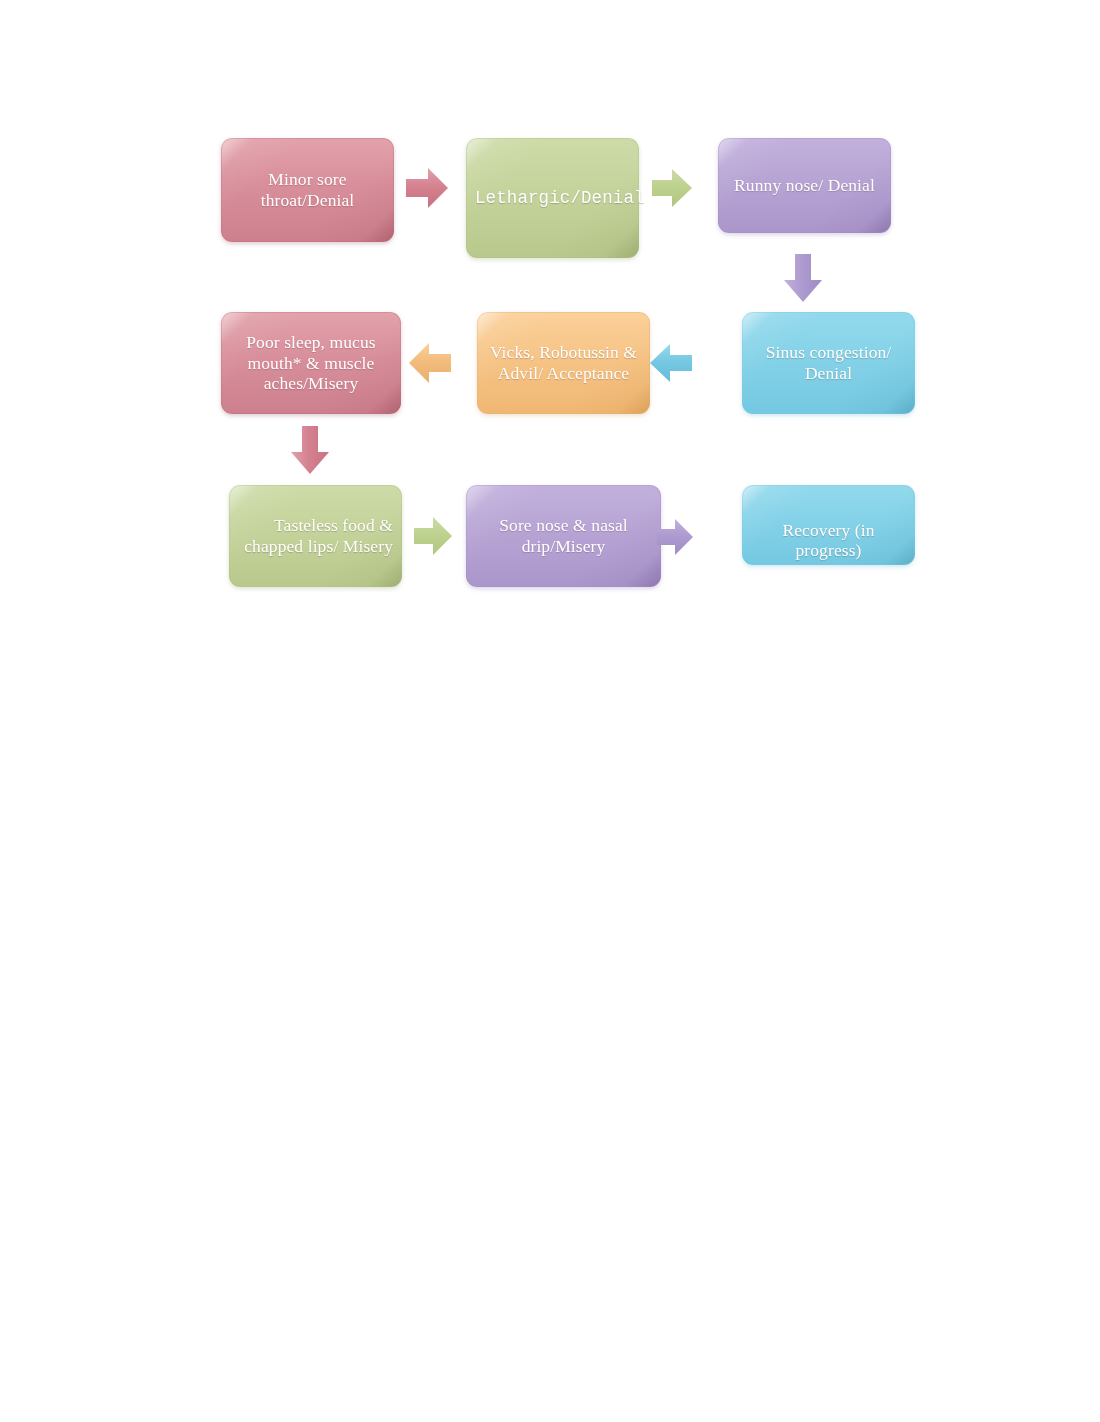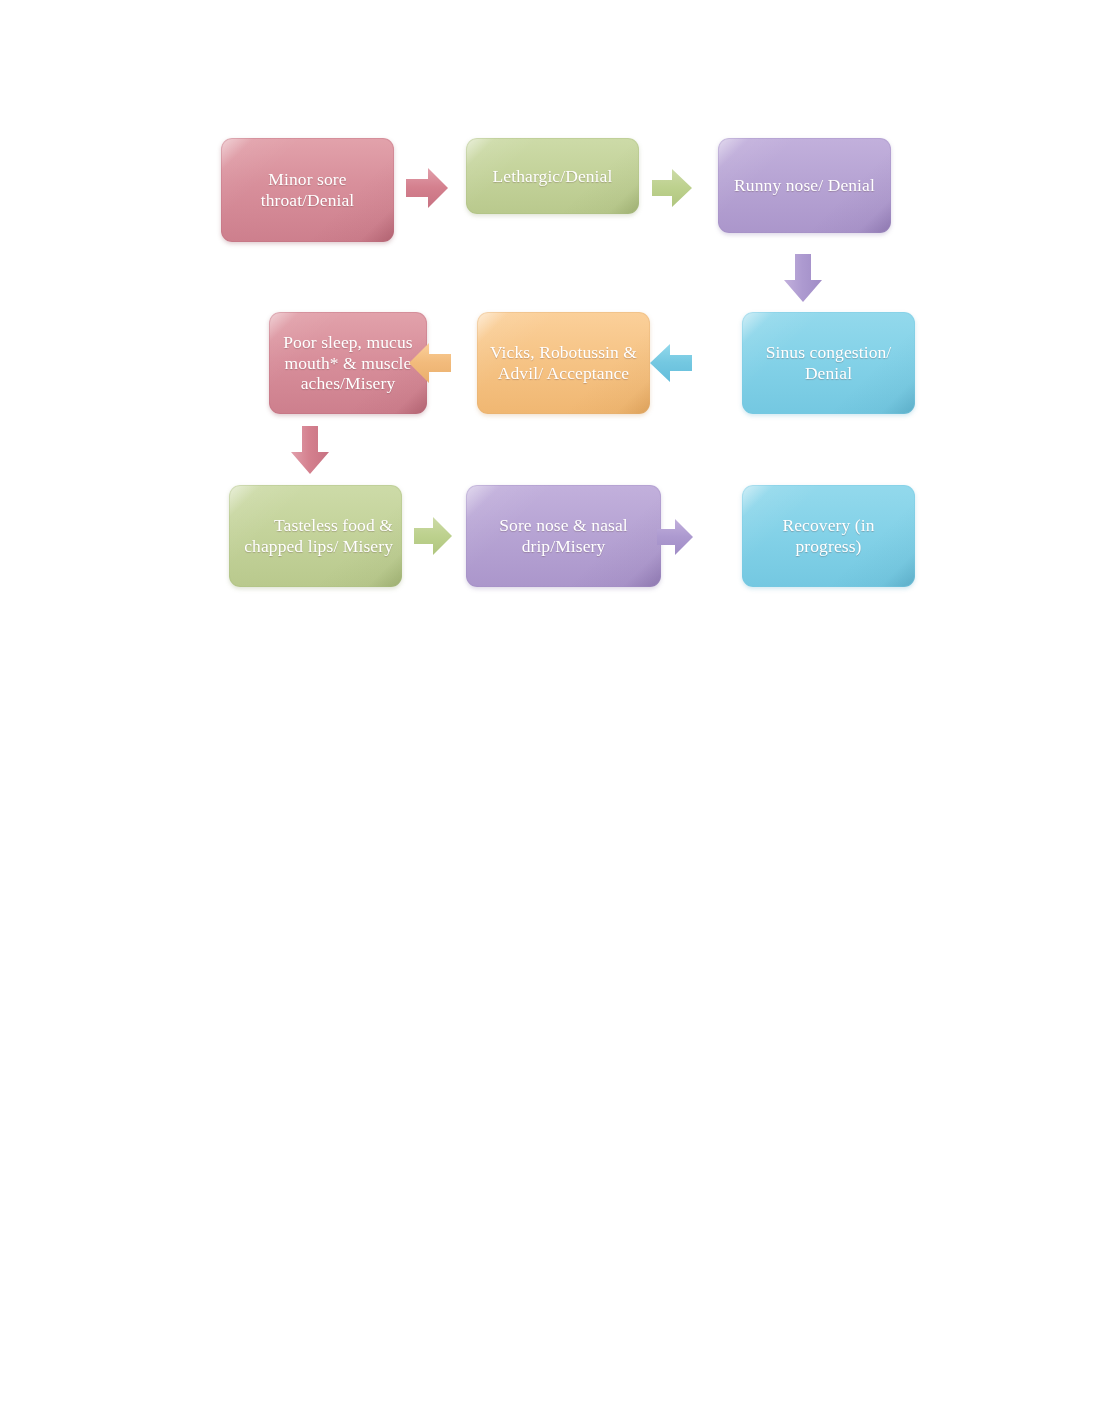--- a/index.html
+++ b/index.html
@@ -113,21 +113,21 @@
         <linearGradient id="gradRoseA" x1="0" y1="0" x2="0" y2="1">
           <stop offset="0%" stop-color="#e2a0ac"></stop>
           <stop offset="48%" stop-color="#d4808e"></stop>
           <stop offset="100%" stop-color="#c77282"></stop>
         </linearGradient>
       </defs>
       <path d="M2,15 L24,15 L24,4 L44,24 L24,44 L24,33 L2,33 Z" fill="url(#gradRoseA)"></path>
     </svg>
   </div>
 
-  <div class="flow-box c-green" style="left:466px; top:138px; width:173px; height:76px;">
+  <div class="flow-box c-green" style="left:466px; top:138px; width:173px; height:120px;font-family:Liberation Mono, monospace;">
     <span class="box-label">Lethargic/Denial</span>
   </div>
 
   <div class="arrow" style="left:650px; top:166px; width:44px; height:44px;">
     <svg viewBox="0 0 44 44" preserveAspectRatio="none">
       <defs>
         <linearGradient id="gradGreenA" x1="0" y1="0" x2="0" y2="1">
           <stop offset="0%" stop-color="#cddba8"></stop>
           <stop offset="48%" stop-color="#bdd18e"></stop>
           <stop offset="100%" stop-color="#b0c67f"></stop>
@@ -147,21 +147,21 @@
         <linearGradient id="gradPurpleA" x1="0" y1="0" x2="1" y2="0">
           <stop offset="0%" stop-color="#c2b0dc"></stop>
           <stop offset="48%" stop-color="#ad9ad0"></stop>
           <stop offset="100%" stop-color="#a08cc6"></stop>
         </linearGradient>
       </defs>
       <path d="M14,2 L30,2 L30,28 L41,28 L22,50 L3,28 L14,28 Z" fill="url(#gradPurpleA)"></path>
     </svg>
   </div>
 
-  <div class="flow-box c-rose" style="left:221px; top:312px; width:158px; height:102px;margin-left:48px;">
+  <div class="flow-box c-rose" style="left:221px; top:312px; width:180px; height:102px;">
     <span class="box-label">Poor sleep, mucus mouth* &amp; muscle aches/Misery</span>
   </div>
 
   <div class="arrow" style="left:407px; top:339px; width:46px; height:48px;">
     <svg viewBox="0 0 46 48" preserveAspectRatio="none">
       <defs>
         <linearGradient id="gradOrangeA" x1="0" y1="0" x2="0" y2="1">
           <stop offset="0%" stop-color="#fbd09a"></stop>
           <stop offset="48%" stop-color="#f2bb7c"></stop>
           <stop offset="100%" stop-color="#eaaf6c"></stop>
@@ -232,17 +232,17 @@
         <linearGradient id="gradPurpleB" x1="0" y1="0" x2="0" y2="1">
           <stop offset="0%" stop-color="#c2b0dc"></stop>
           <stop offset="48%" stop-color="#ad9ad0"></stop>
           <stop offset="100%" stop-color="#a08cc6"></stop>
         </linearGradient>
       </defs>
       <path d="M2,13 L20,13 L20,3 L38,21 L20,39 L20,29 L2,29 Z" fill="url(#gradPurpleB)"></path>
     </svg>
   </div>
 
-  <div class="flow-box c-blue" style="left:710px; top:485px; width:173px; height:102px;">
+  <div class="flow-box c-blue" style="left:710px; top:485px; width:173px; height:80px;align-items:flex-end;">
     <span class="box-label">Recovery (in progress)</span>
   </div>
 
 </div>
 
 </body></html>

